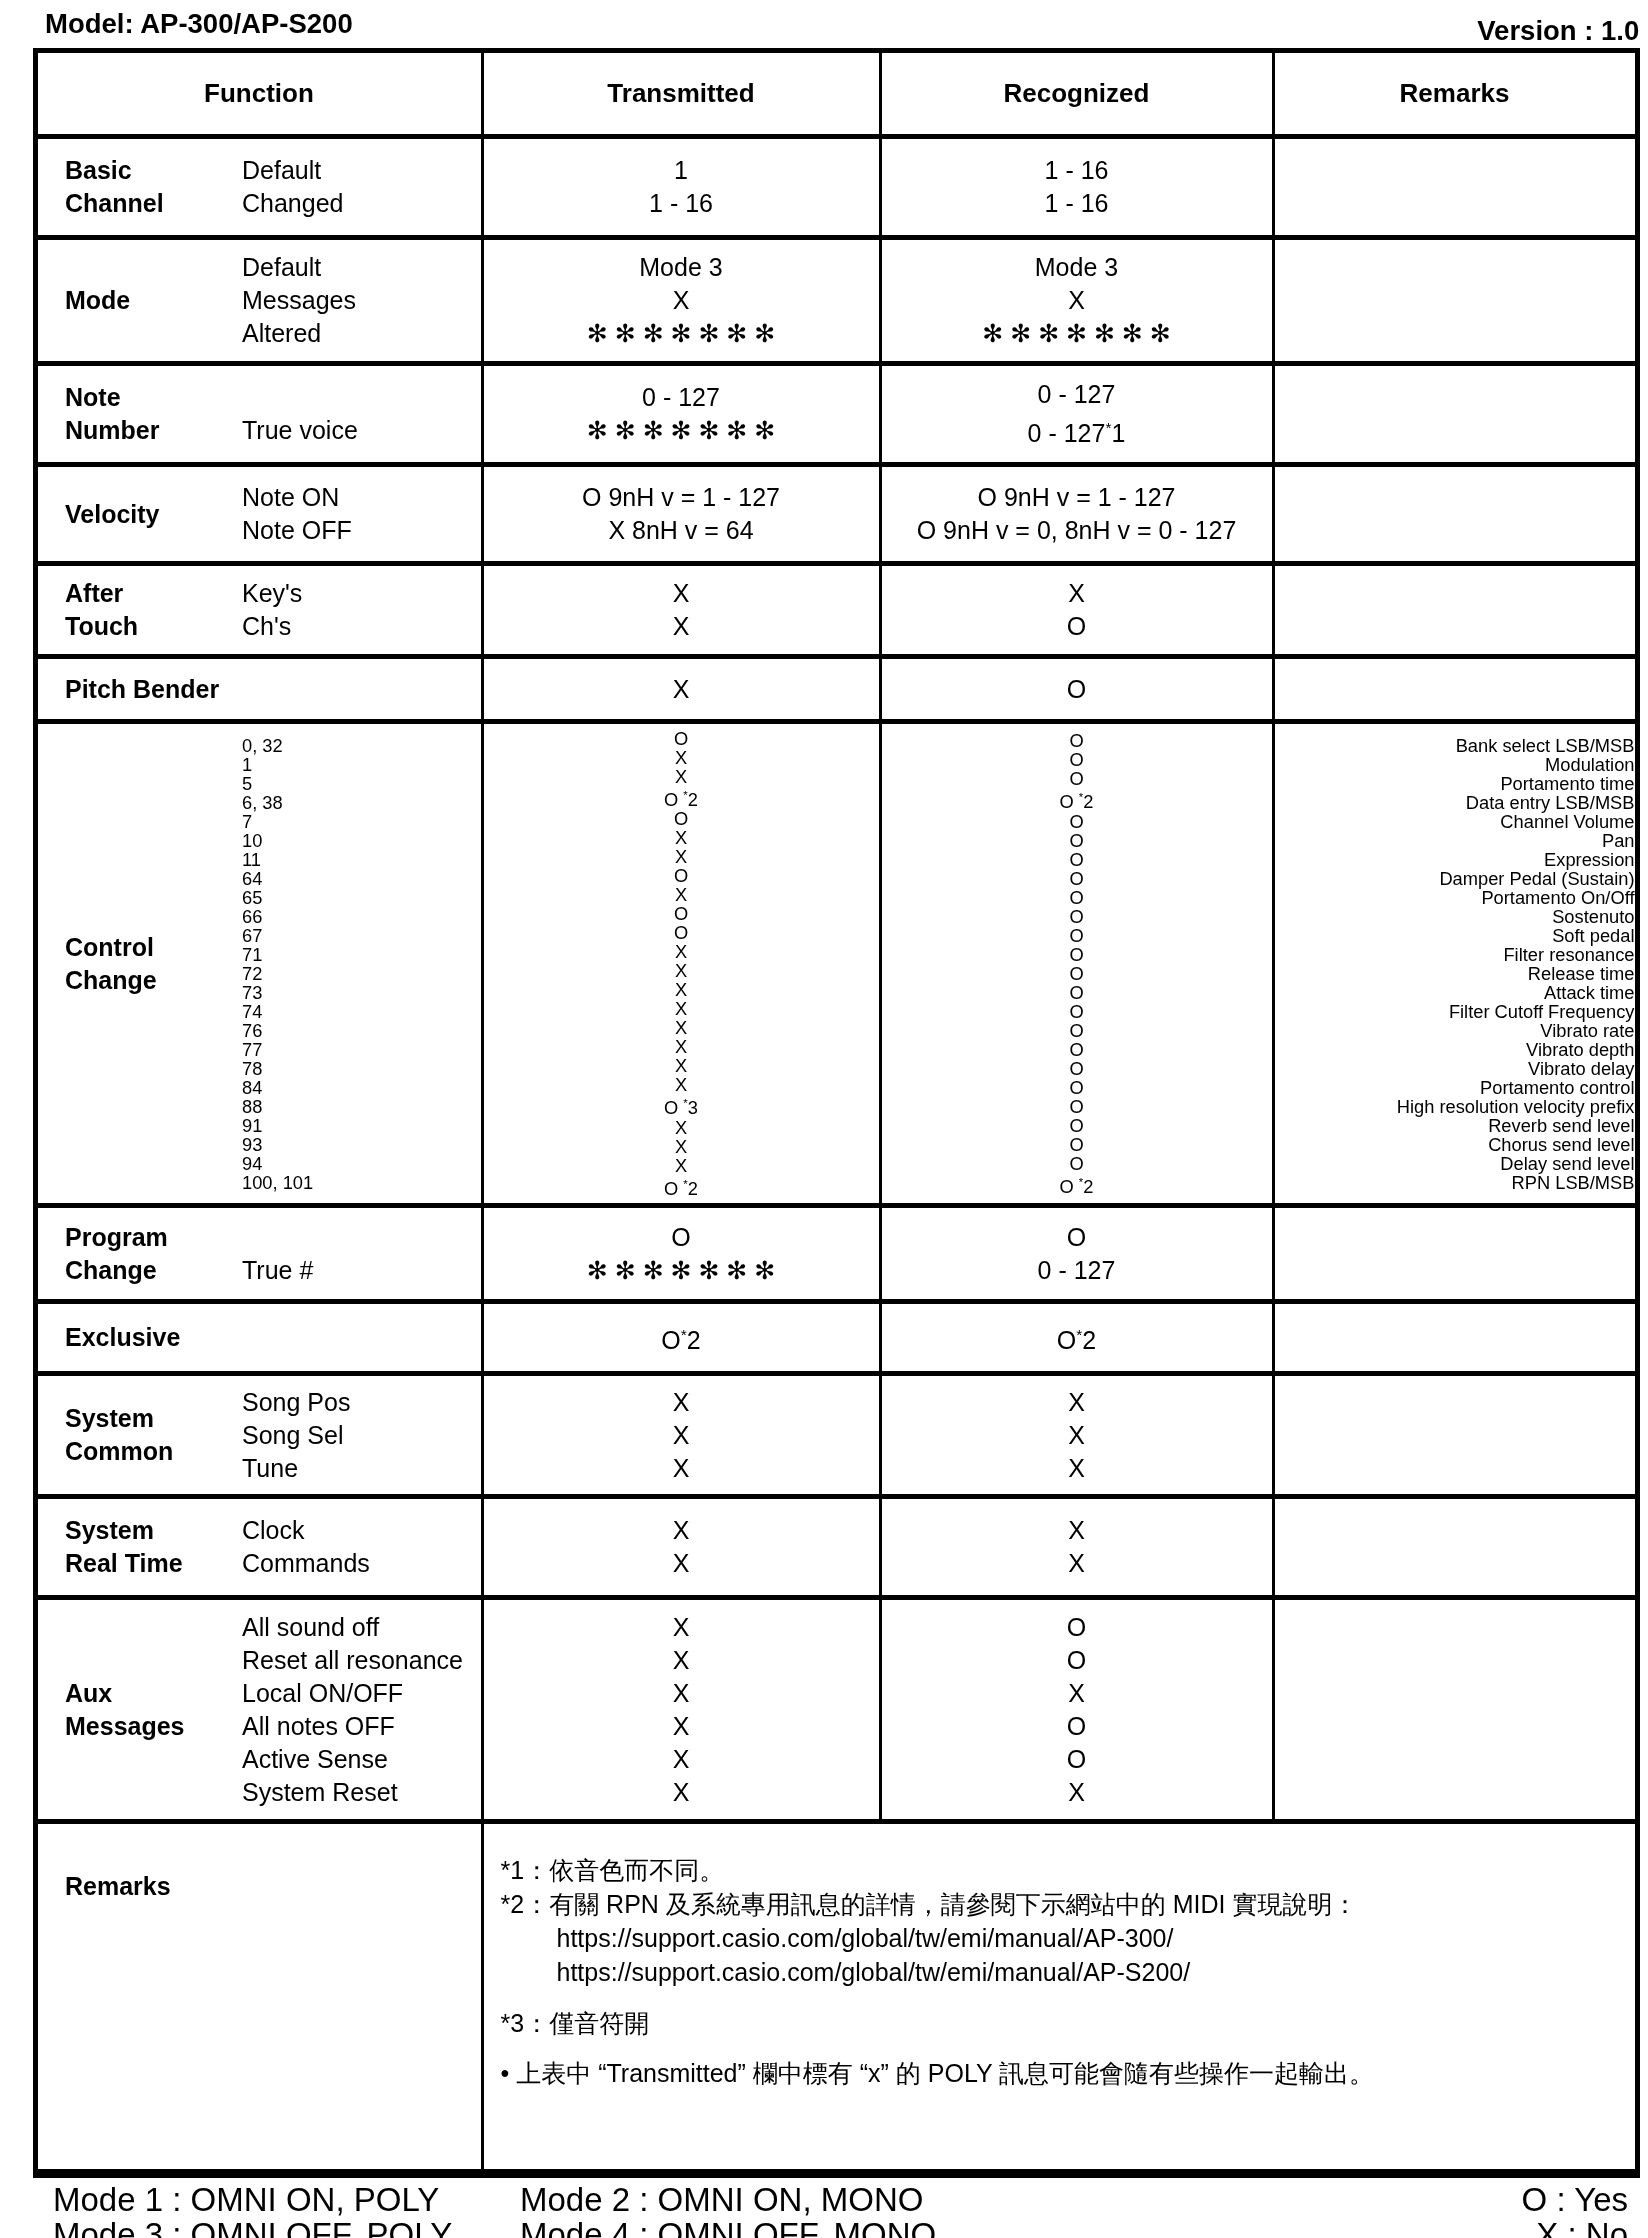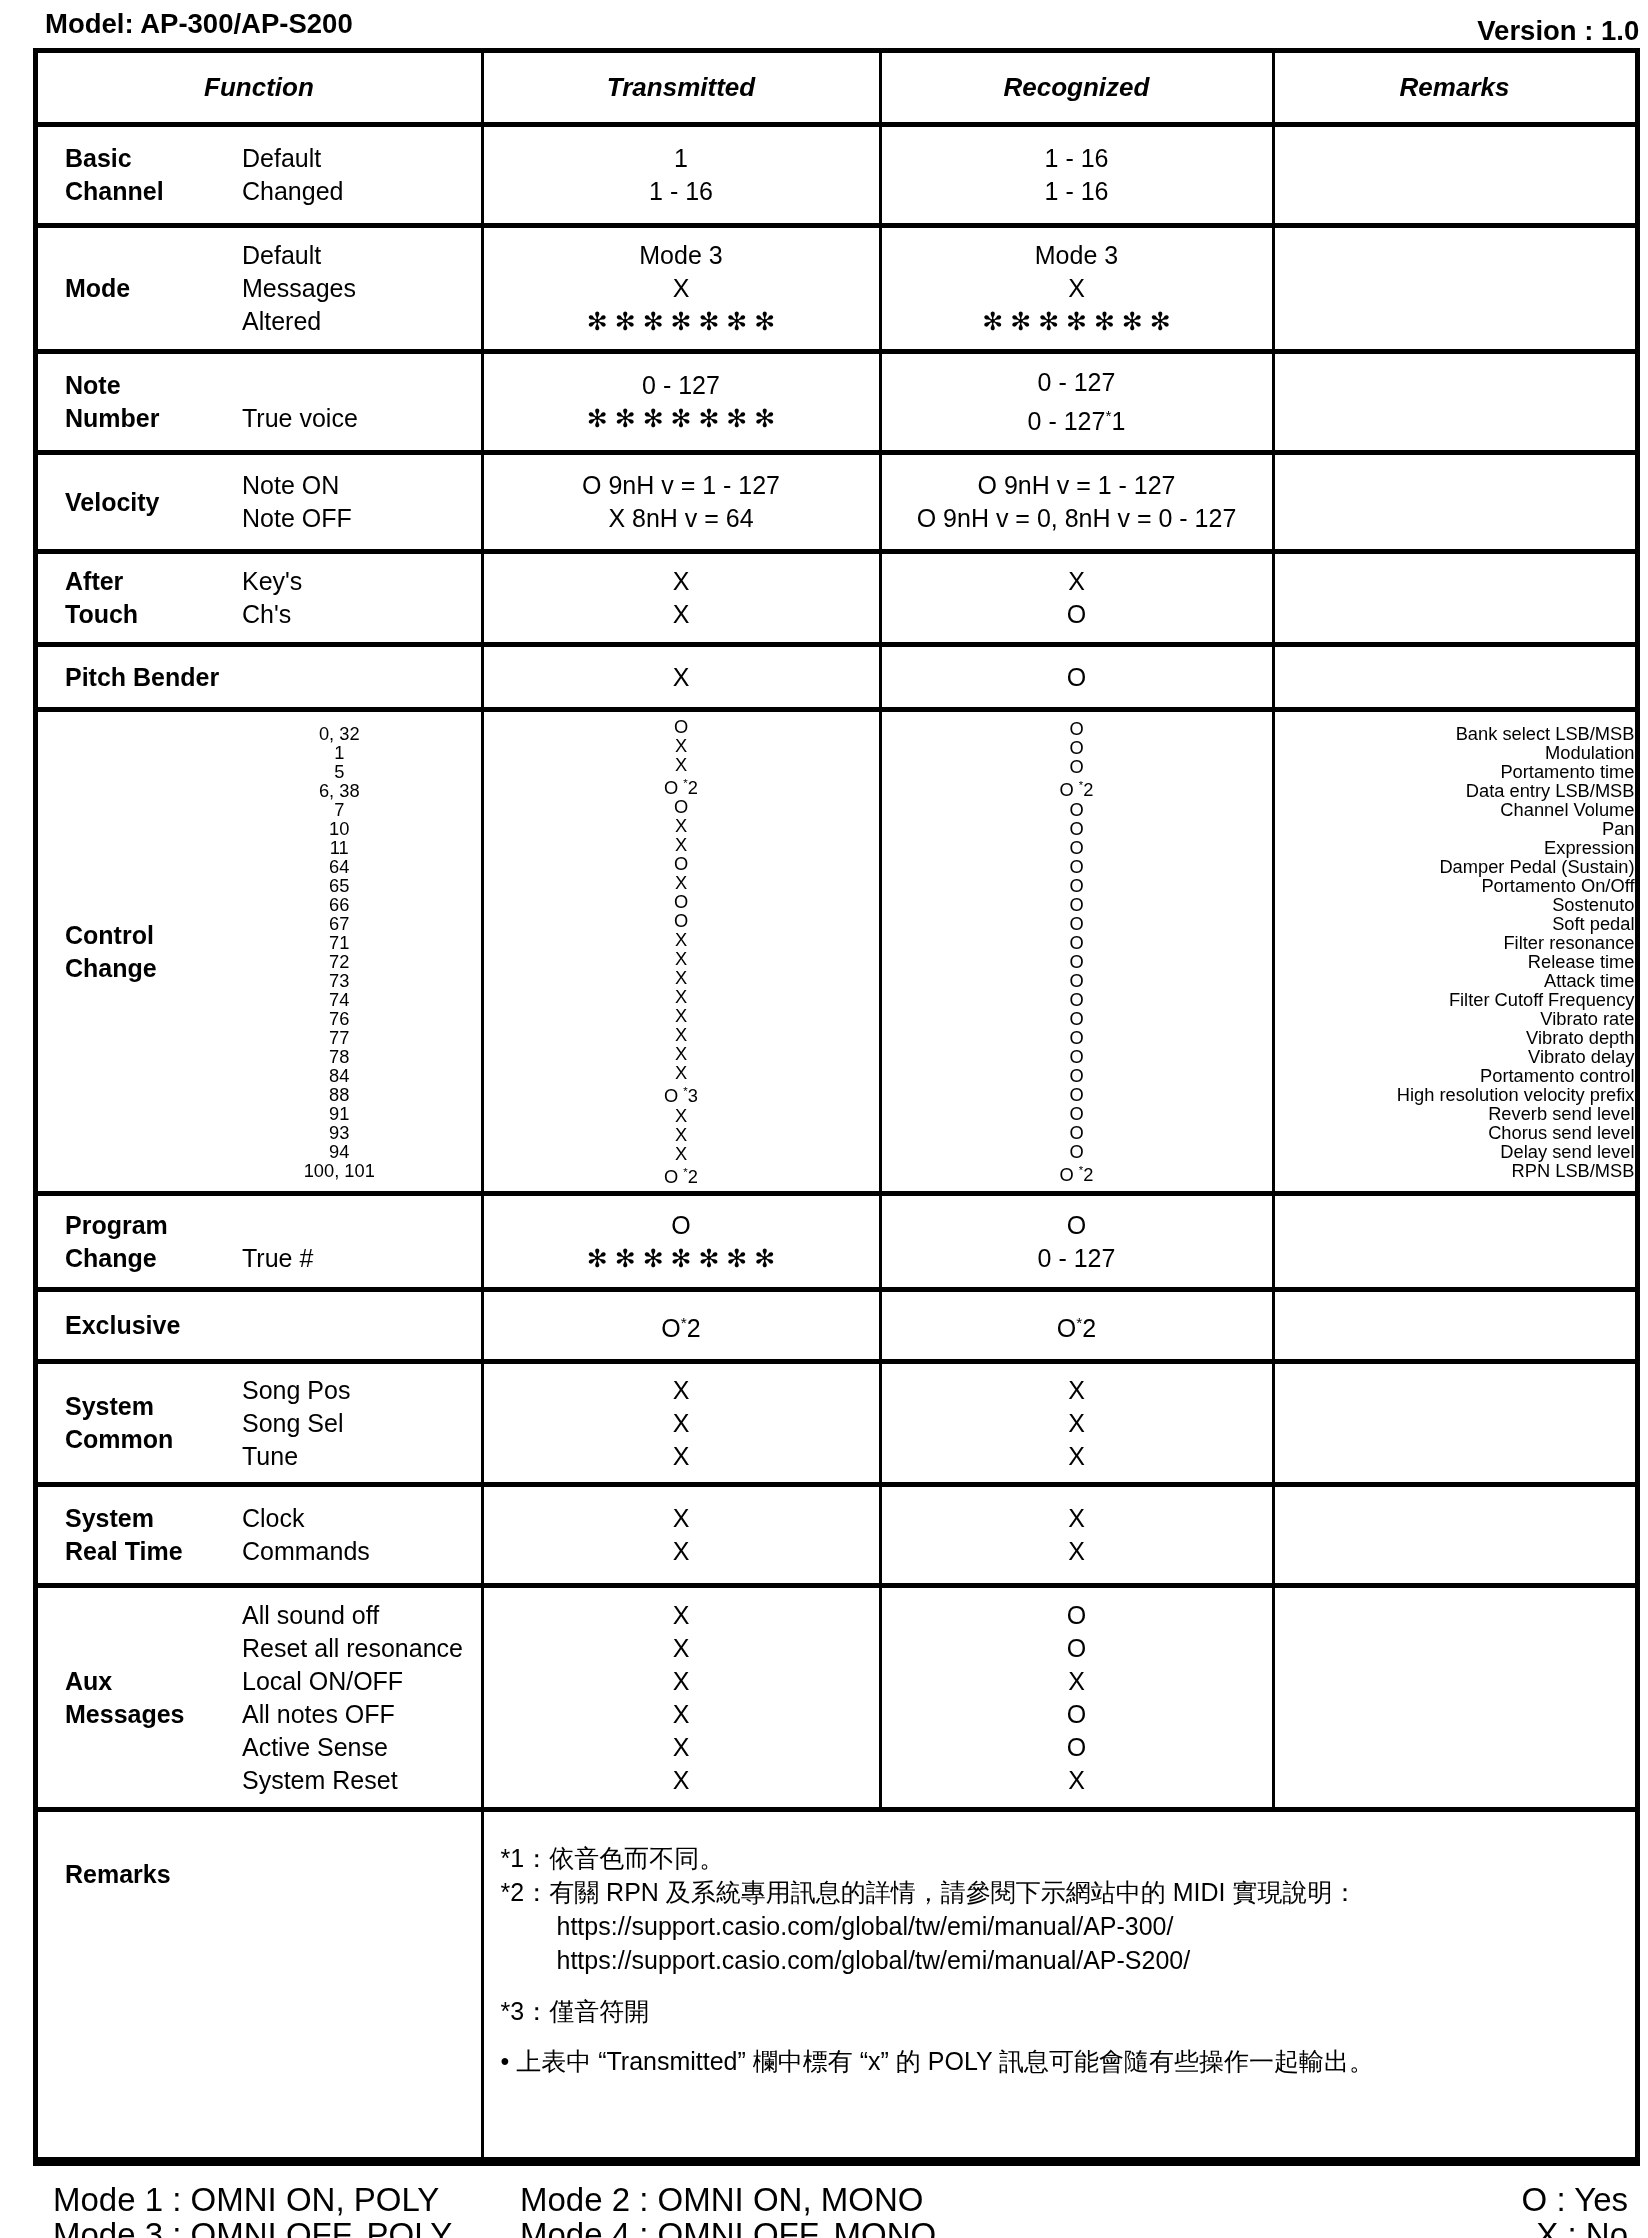--- a/index.html
+++ b/index.html
@@ -18,36 +18,36 @@
   .cell:first-child{border-left:none;}
   .hcell{font-size:26px;font-weight:bold;}
   .line{line-height:33px;font-size:25px;white-space:pre;}
   sup{font-size:0.62em;vertical-align:super;}
 
   .fcell{flex-direction:row;justify-content:flex-start;align-items:center;padding-left:27.5px;}
   .lblock{width:177px;flex:0 0 177px;font-weight:bold;}
   .sblock{flex:1 1 auto;}
   .vstack{text-align:center;width:100%;}
 
-  .r-header{height:69px;font-style:italic;}
+  .r-header{height:81px;}
   .r-basic{height:101px;}
   .r-mode{height:126px;}
   .r-note{height:101px;}
   .r-velocity{height:99px;}
   .r-after{height:93px;}
   .r-pitch{height:65px;}
   .r-cc{height:484px;}
   .r-program{height:96px;}
   .r-exclusive{height:72px;}
   .r-syscom{height:123px;}
   .r-sysrt{height:101px;}
   .r-aux{height:224px;}
   .r-remarks{height:350px;grid-template-columns:443px 1153px;}
 
-  .r-cc .sblock{text-align:center;padding-right:44px;}
+  .r-cc .sblock{text-align:left;padding-right:44px;}
   .r-cc .sblock .line,.r-cc .vstack .line{font-size:18.3px;line-height:19px;}
   .r-cc .cell-remarks{align-items:flex-start;padding-left:22px;}
   .r-cc .cell-remarks .vstack{text-align:right;}
 
   .r-remarks .fcell{align-items:flex-start;padding-top:46px;}
   .remarks-content{align-items:flex-start;justify-content:flex-start;
                    padding:29px 6.5px 0 17px;}
   .remarks-content .line{line-height:34px;}
   .remarks-content .url{padding-left:56px;}
   .remarks-content .gap1{margin-top:17px;}

